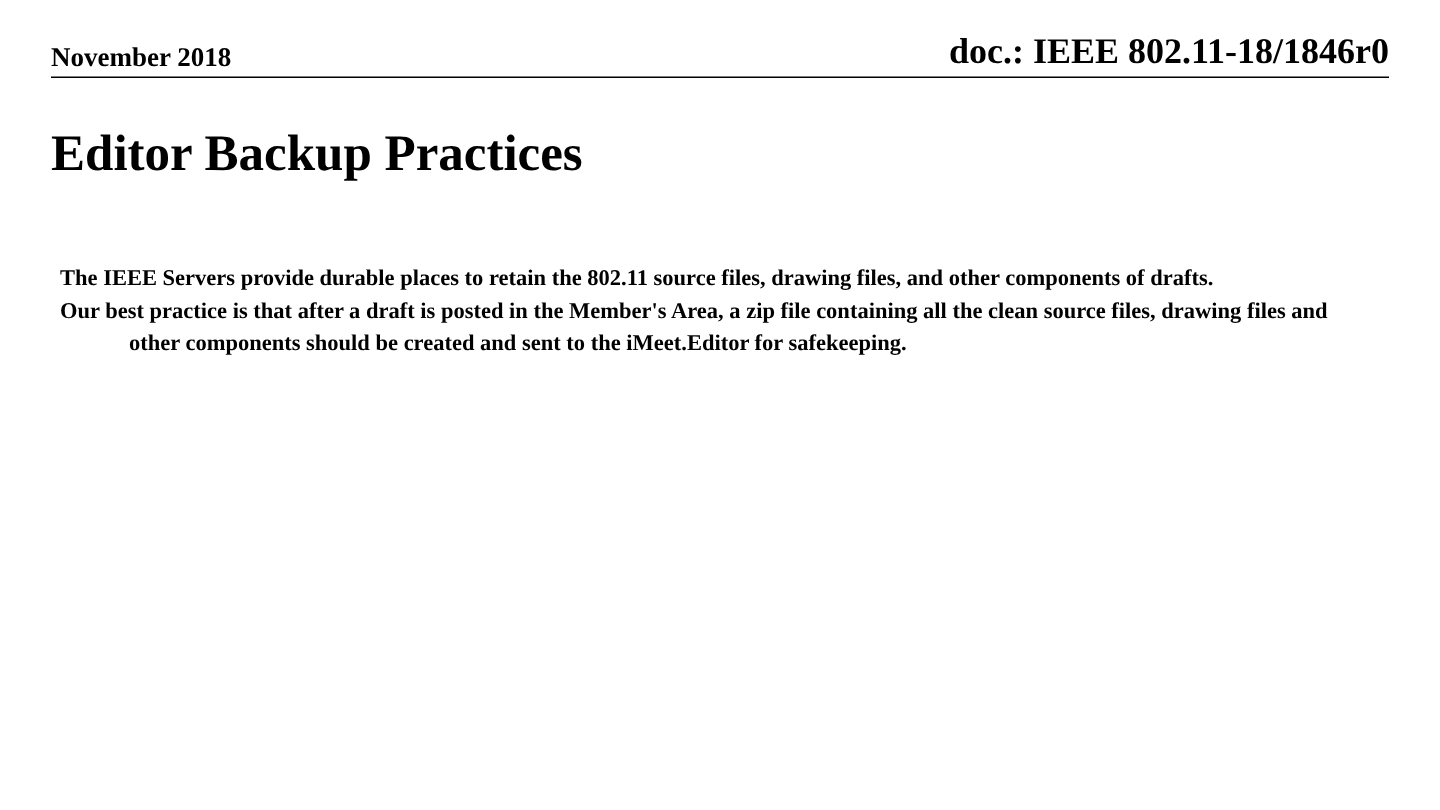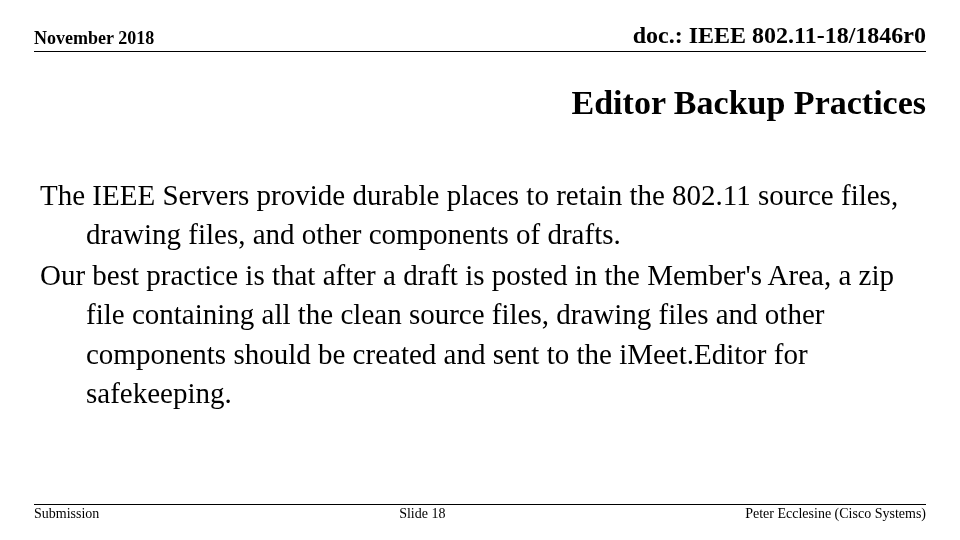--- a/index.html
+++ b/index.html
@@ -1,22 +1,22 @@
 <!DOCTYPE html>
 <html><head>
 <meta charset="utf-8">
 <style>
   * { box-sizing: border-box; margin: 0; padding: 0; }
   html, body { width: 960px; height: 540px; background: #fff; font-family: "Times New Roman", Times, serif; color: #000; }
   .page { width: 960px; height: 540px; position: relative; padding: 22px 34px 18px 34px; }
   .header { display: flex; justify-content: space-between; align-items: flex-end; border-bottom: 1.5px solid #000; padding-bottom: 2px; }
   .header-left { font-weight: bold; font-size: 18px; }
   .header-right { font-weight: bold; font-size: 24px; }
-  .title { text-align: right; font-weight: bold; font-size: 34px; margin-top: 32px; }
-  .body { margin-top: 54px; font-size: 29px; line-height: 1.35; padding: 0 6px; }
+  .title { text-align: left; font-weight: bold; font-size: 34px; margin-top: 32px; }
+  .body { margin-top: 54px; font-size: 15px; line-height: 1.35; padding: 0 6px; font-weight: bold; }
   .body p { margin-bottom: 2px; }
   .indent { padding-left: 46px; text-indent: -46px; }
   .footer { position: absolute; left: 34px; right: 34px; bottom: 18px; }
   .footer-line { border-top: 1px solid #000; display: flex; justify-content: space-between; font-size: 14px; padding-top: 1px; }
 </style>
 </head>
 <body>
 
 <div class="page">
 
@@ -25,21 +25,14 @@
     <div class="header-right">doc.: IEEE 802.11-18/1846r0</div>
   </div>
 
   <div class="title">Editor Backup Practices</div>
 
   <div class="body">
     <p class="indent">The IEEE Servers provide durable places to retain the 802.11 source files, drawing files, and other components of drafts.</p>
     <p class="indent">Our best practice is that after a draft is posted in the Member's Area, a zip file containing all the clean source files, drawing files and other components should be created and sent to the iMeet.Editor for safekeeping.</p>
   </div>
 
-  <div class="footer">
-    <div class="footer-line">
-      <span>Submission</span>
-      <span>Slide 18</span>
-      <span>Peter Ecclesine (Cisco Systems)</span>
-    </div>
-  </div>
 
 </div>
 
 </body></html>

